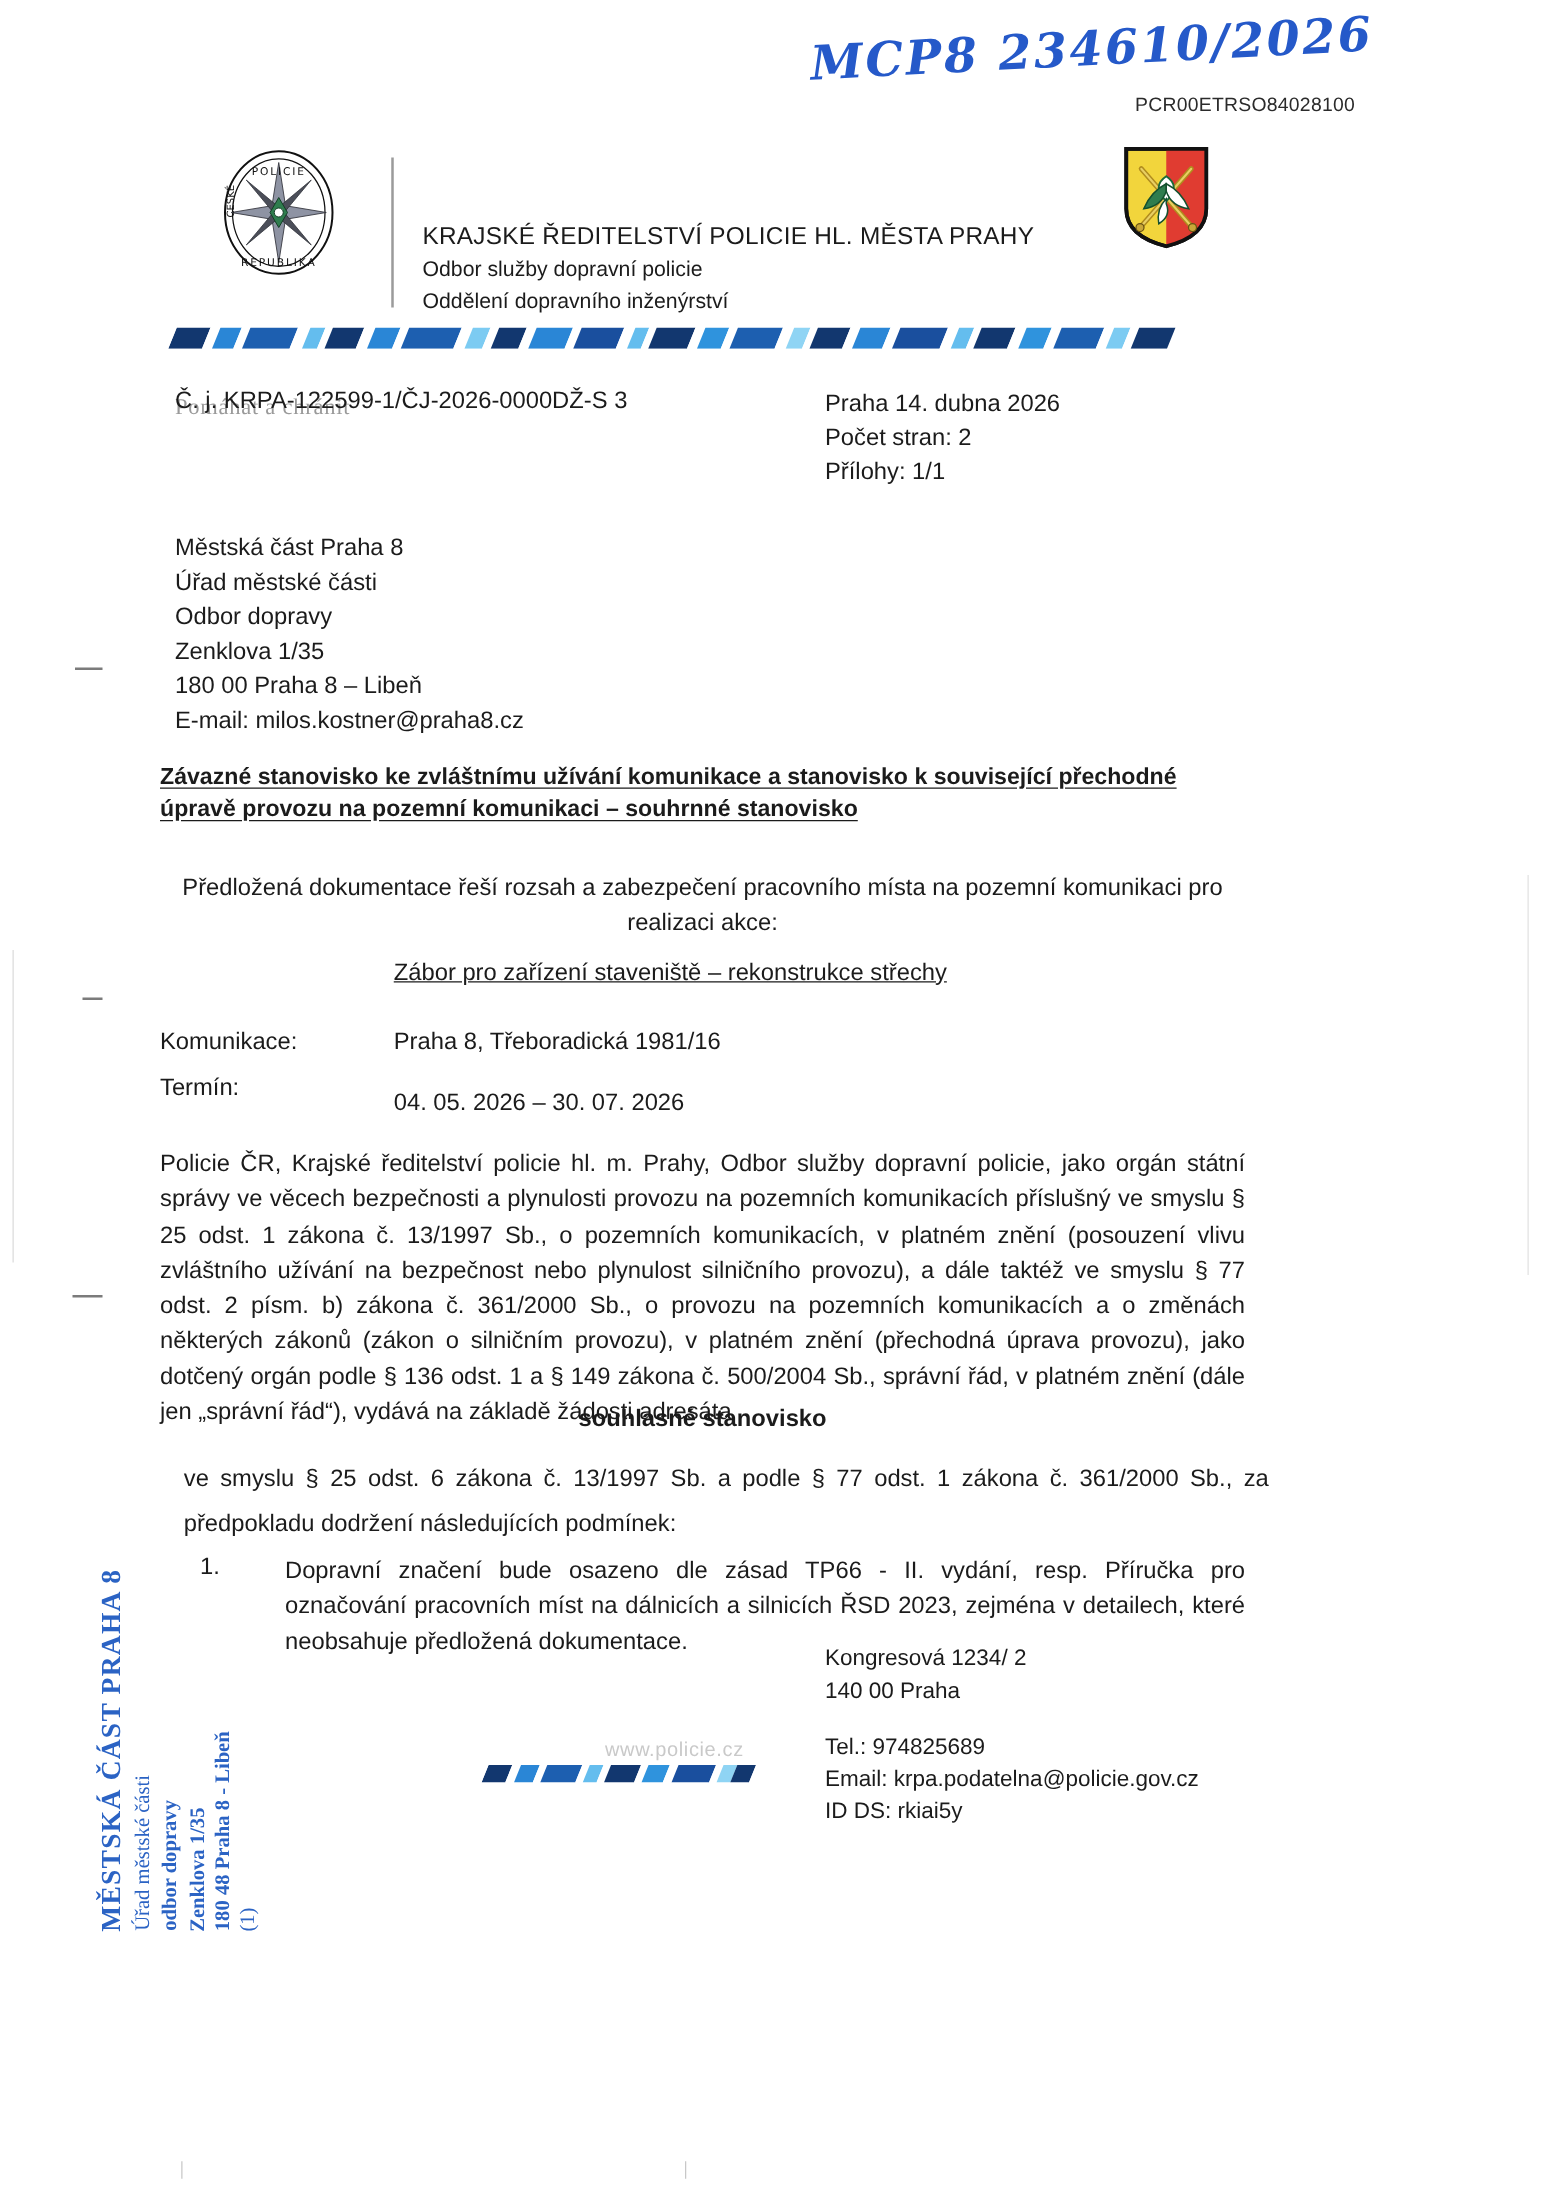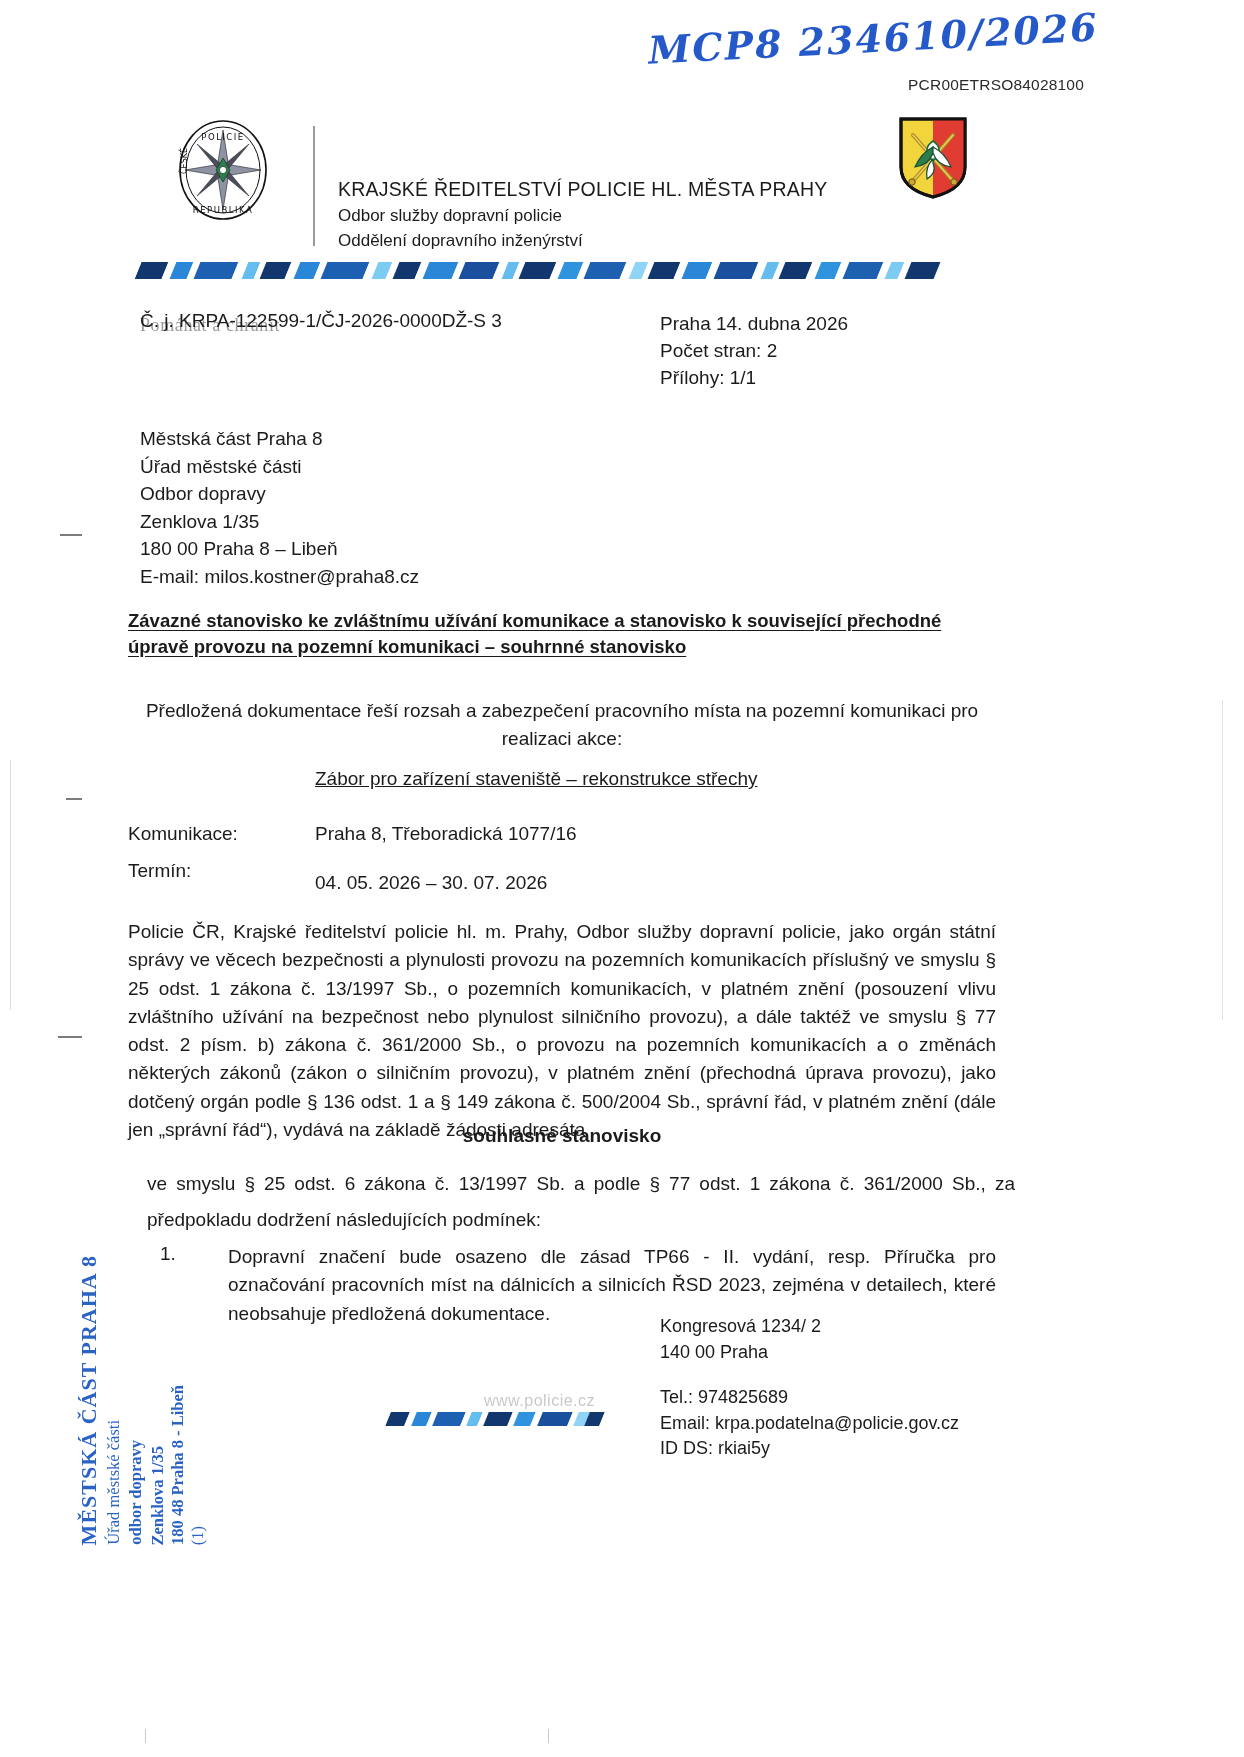--- a/index.html
+++ b/index.html
@@ -316,21 +316,21 @@
     <div>E-mail: milos.kostner@praha8.cz</div>
   </div>
 
   <div class="headline">Závazné stanovisko ke zvláštnímu užívání komunikace a stanovisko k související přechodné úpravě provozu na pozemní komunikaci – souhrnné stanovisko</div>
 
   <div class="intro">Předložená dokumentace řeší rozsah a zabezpečení pracovního místa na pozemní komunikaci pro realizaci akce:</div>
 
   <div class="action">Zábor pro zařízení staveniště – rekonstrukce střechy</div>
 
   <div class="kv-label" style="top:823px">Komunikace:</div>
-  <div class="kv-value" style="top:823px">Praha 8, Třeboradická 1077/16</div>
+  <div class="kv-value" style="top:823px">Praha 8, Třeboradická 1981/16</div>
 
   <div class="kv-label" style="top:860px">Termín:</div>
   <div class="kv-value" style="top:872px">04. 05. 2026 – 30. 07. 2026</div>
 
   <div class="legal" style="top:918px">Policie ČR, Krajské ředitelství policie hl. m. Prahy, Odbor služby dopravní policie, jako orgán státní správy ve věcech bezpečnosti a plynulosti provozu na pozemních komunikacích příslušný ve smyslu § 25 odst. 1 zákona č. 13/1997 Sb., o pozemních komunikacích, v platném znění (posouzení vlivu zvláštního užívání na bezpečnost nebo plynulost silničního provozu), a dále taktéž ve smyslu § 77 odst. 2 písm. b) zákona č. 361/2000 Sb., o provozu na pozemních komunikacích a o změnách některých zákonů (zákon o silničním provozu), v platném znění (přechodná úprava provozu), jako dotčený orgán podle § 136 odst. 1 a § 149 zákona č. 500/2004 Sb., správní řád,  v platném znění (dále jen „správní řád“), vydává na základě žádosti adresáta</div>
 
   <div class="consent" style="top:1125px">souhlasné stanovisko</div>
 
   <div class="undermeaning" style="top:1166px">ve smyslu § 25 odst. 6 zákona č. 13/1997 Sb. a podle § 77 odst. 1 zákona č. 361/2000 Sb., za předpokladu dodržení následujících podmínek:</div>
 

